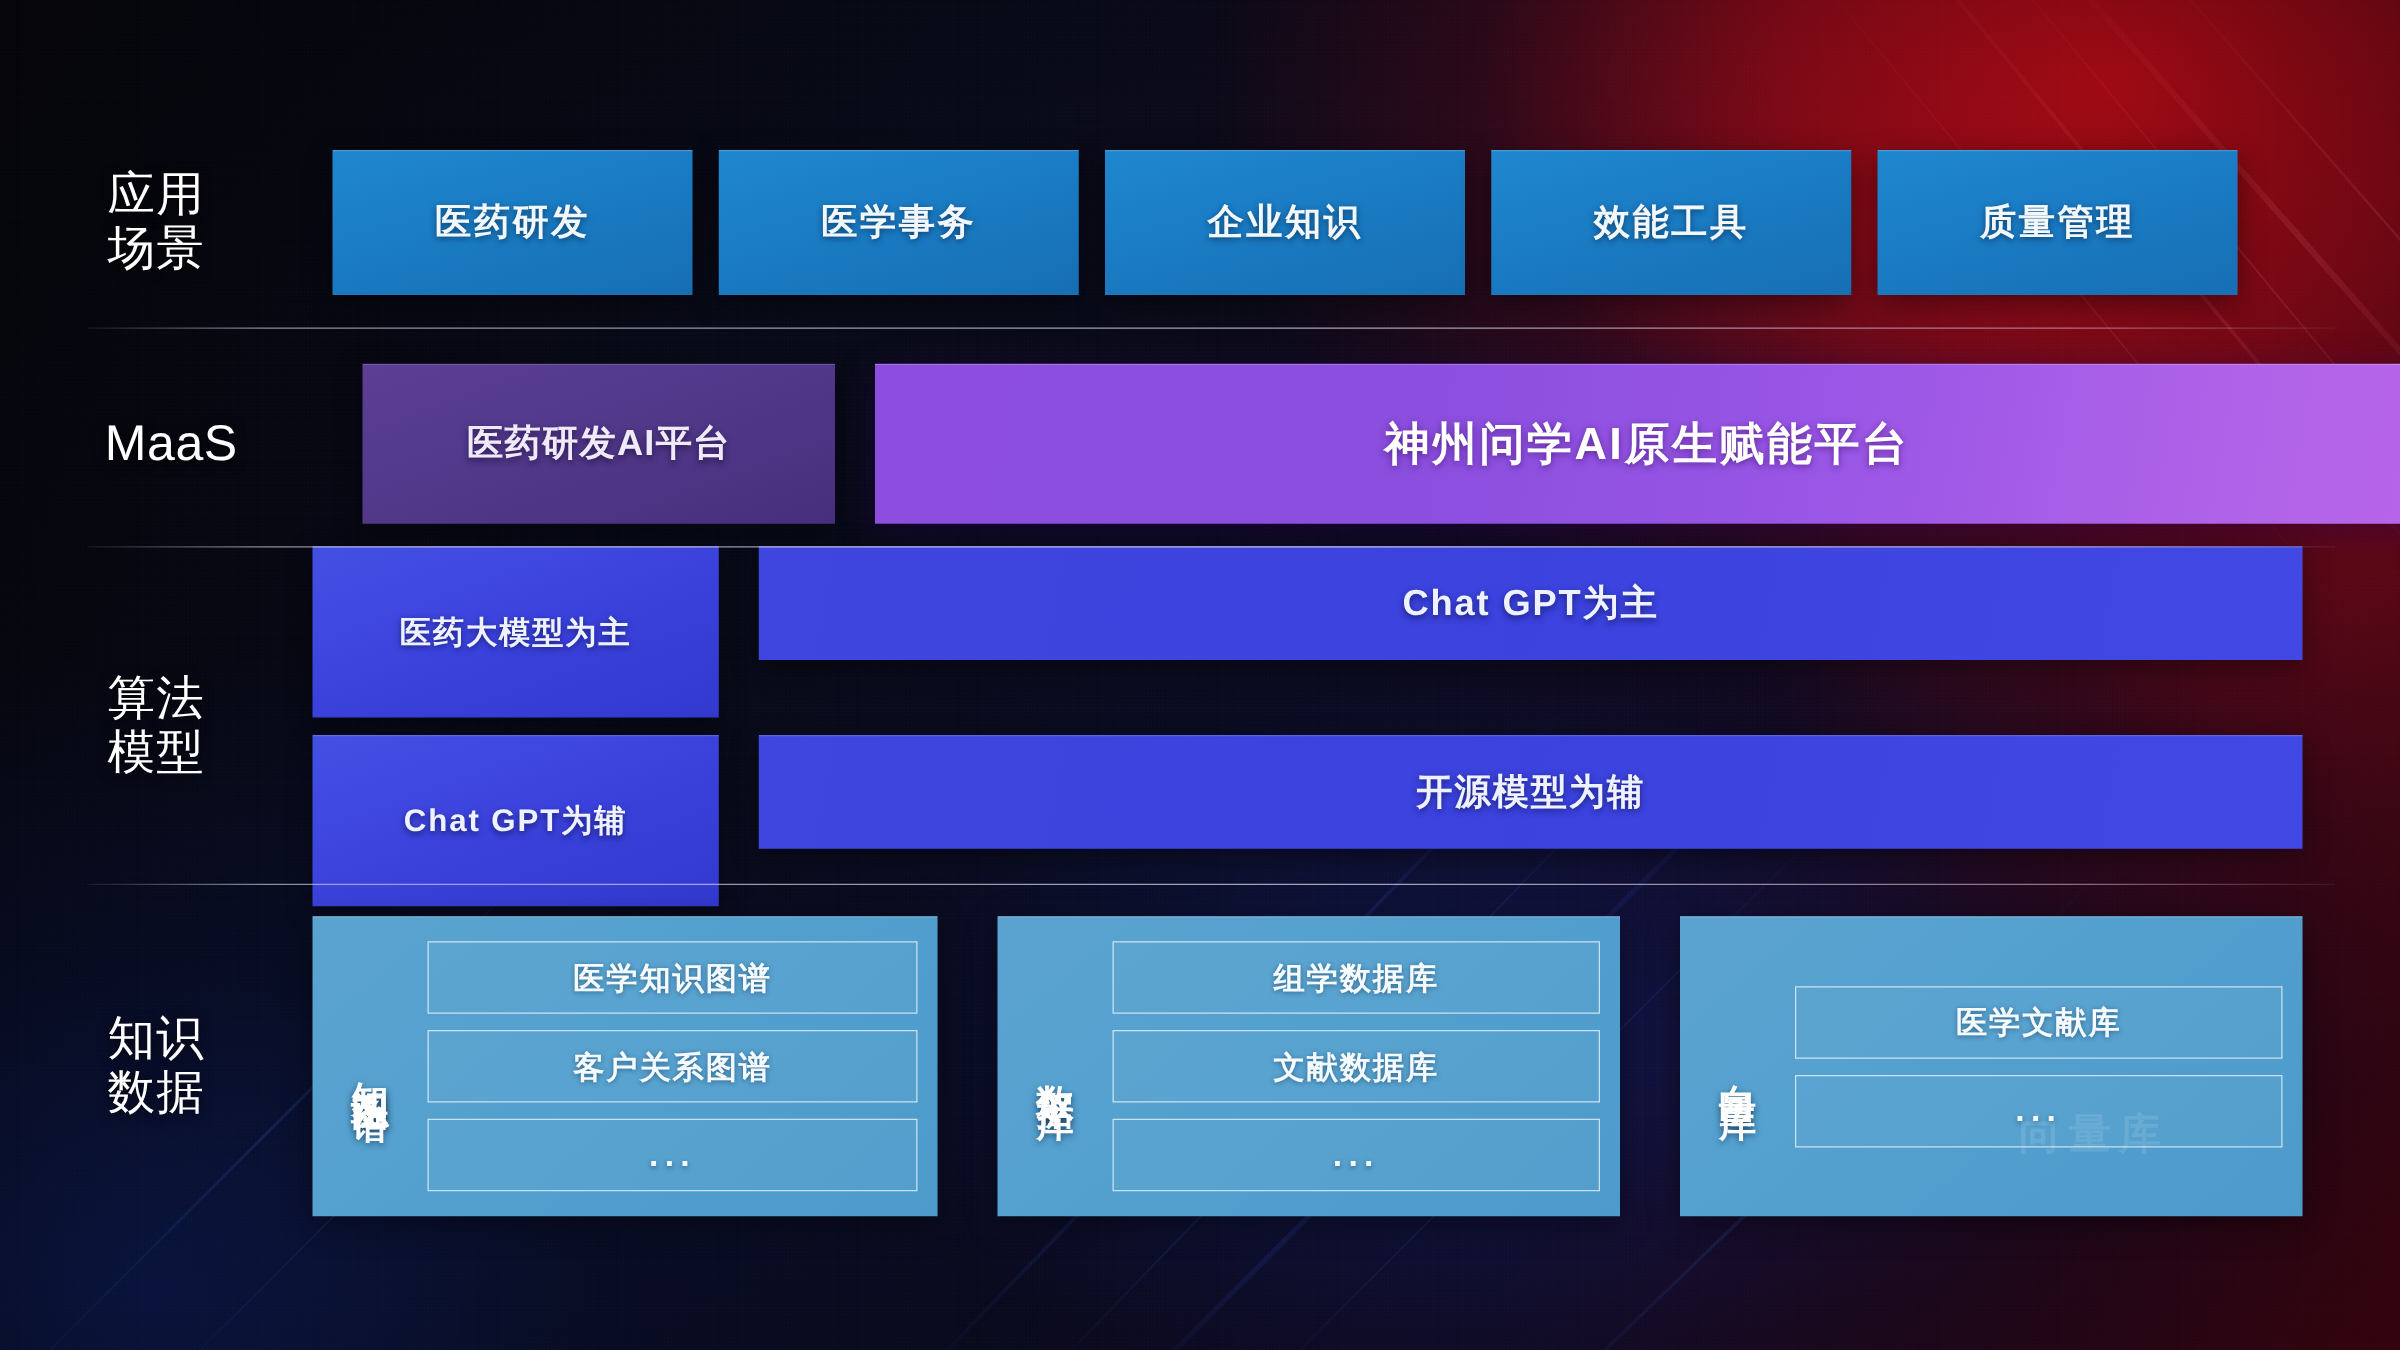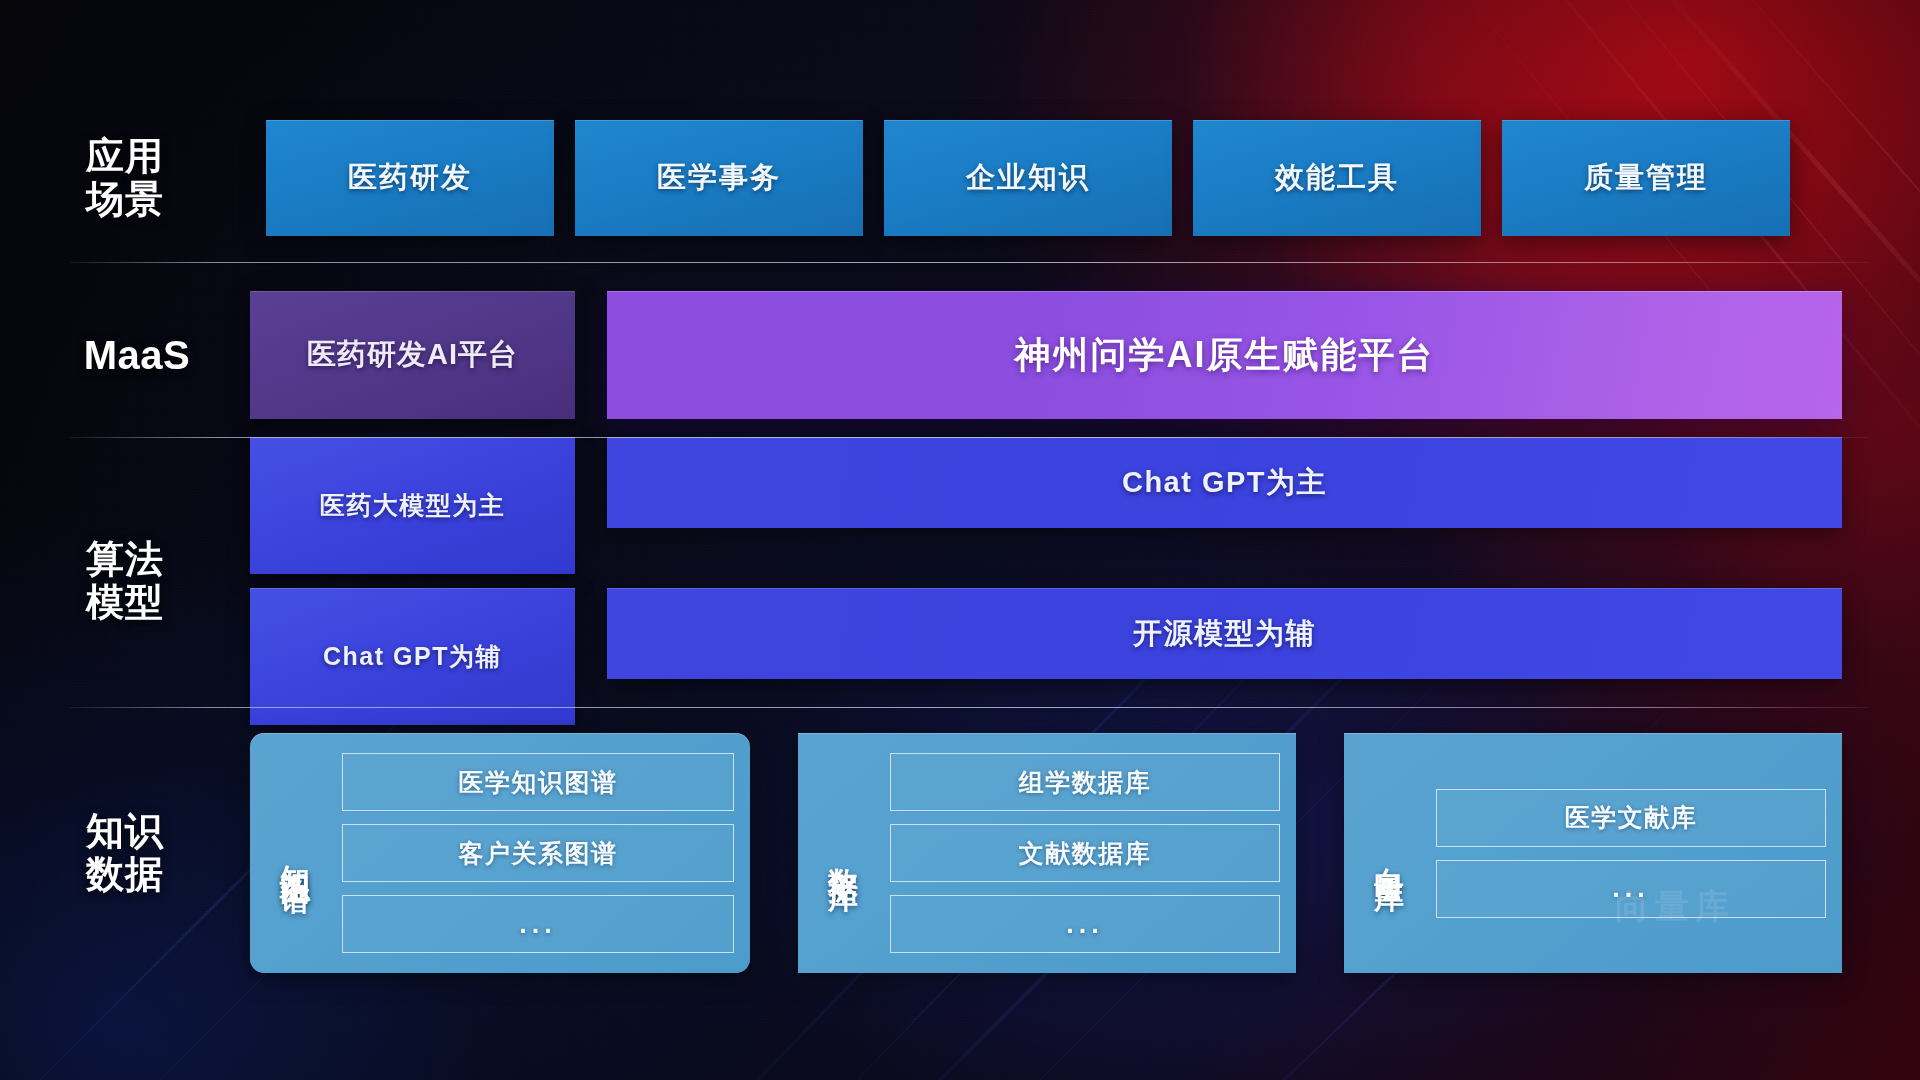--- a/index.html
+++ b/index.html
@@ -32,21 +32,21 @@
       repeating-linear-gradient(0deg, rgba(255,255,255,0.035) 0 1px, rgba(0,0,0,0) 1px 3px),
       repeating-linear-gradient(90deg, rgba(255,255,255,0.028) 0 1px, rgba(0,0,0,0) 1px 3px);
   }
 
   
   #content { position:absolute; inset:0; z-index:5; }
   .row { position:absolute; left:0; right:0; display:flex; align-items:center; }
   .row-label {
     width:250px; flex:0 0 250px;
     text-align:center;
-    font-weight:bold;
+    font-weight:normal;
     color:#ffffff;
     line-height:1.12;
     letter-spacing:1px;
     text-shadow:0 2px 10px rgba(0,0,0,0.85);
   }
   .row-label.cn { font-size:38px; }
   .row-label.en { font-size:40px; letter-spacing:0.5px;padding-left:24px; }
 
   .divider {
     position:absolute; left:70px; right:52px; height:1px;
@@ -64,26 +64,27 @@
     box-shadow:inset 0 1px 0 rgba(255,255,255,0.18), 0 6px 22px rgba(0,0,0,0.45);
     color:#f2f7fc;
     font-size:29px; font-weight:bold; letter-spacing:2px;
     text-shadow:0 2px 5px rgba(0,20,45,0.55);
   }
 
   
   #row-maas { top:291px; height:128px; }
   .maas-track { display:flex; gap:32px; }
   .maas-left {
-    width:325px; height:128px;
+    width:378px; height:128px;
     display:flex; align-items:center; justify-content:center;
     background:linear-gradient(160deg, #5b3f95 0%, #513889 48%, #472f7d 100%);
     box-shadow:inset 0 1px 0 rgba(255,255,255,0.14), 0 6px 22px rgba(0,0,0,0.4);
     font-size:29px; font-weight:bold; color:#efeaf8; letter-spacing:1px;
     text-shadow:0 2px 5px rgba(20,5,45,0.6);
+    margin-left:40px;
   }
   .maas-right {
     width:1235px; height:128px;
     display:flex; align-items:center; justify-content:center;
     background:linear-gradient(100deg, #8d4ee0 0%, #8b4ede 35%, #9a56e6 62%, #b063e8 88%, #b765ea 100%);
     box-shadow:inset 0 1px 0 rgba(255,255,255,0.22), 0 6px 26px rgba(40,0,80,0.45);
     font-size:36px; font-weight:bold; color:#ffffff; letter-spacing:2px;
     text-shadow:0 2px 6px rgba(45,10,90,0.55);
   }
 
@@ -112,21 +113,21 @@
   #row-know { top:733px; height:240px; }
   .know-track { display:flex; gap:48px; }
   .know-group {
     height:240px;
     display:flex; align-items:stretch;
     background:linear-gradient(140deg, #5ba3d0 0%, #53a0cf 45%, #4d9bcb 100%);
     box-shadow:inset 0 1px 0 rgba(255,255,255,0.22), 0 6px 24px rgba(0,0,0,0.42);
     padding:14px 16px 14px 12px;
     gap:14px;
   }
-  .know-group.g1 { width:500px;border-radius:14px; }
+  .know-group.g1 { width:500px; }
   .know-group.g2 { width:498px; }
   .know-group.g3 { width:498px; }
   .know-title {
     width:66px; flex:0 0 66px;
     display:flex; align-items:center; justify-content:center;
     font-size:30px; font-weight:bold; color:#ffffff;
     writing-mode:vertical-rl; text-orientation:upright;
     letter-spacing:6px; line-height:1;
     text-shadow:0 2px 5px rgba(0,30,60,0.5);
   }

